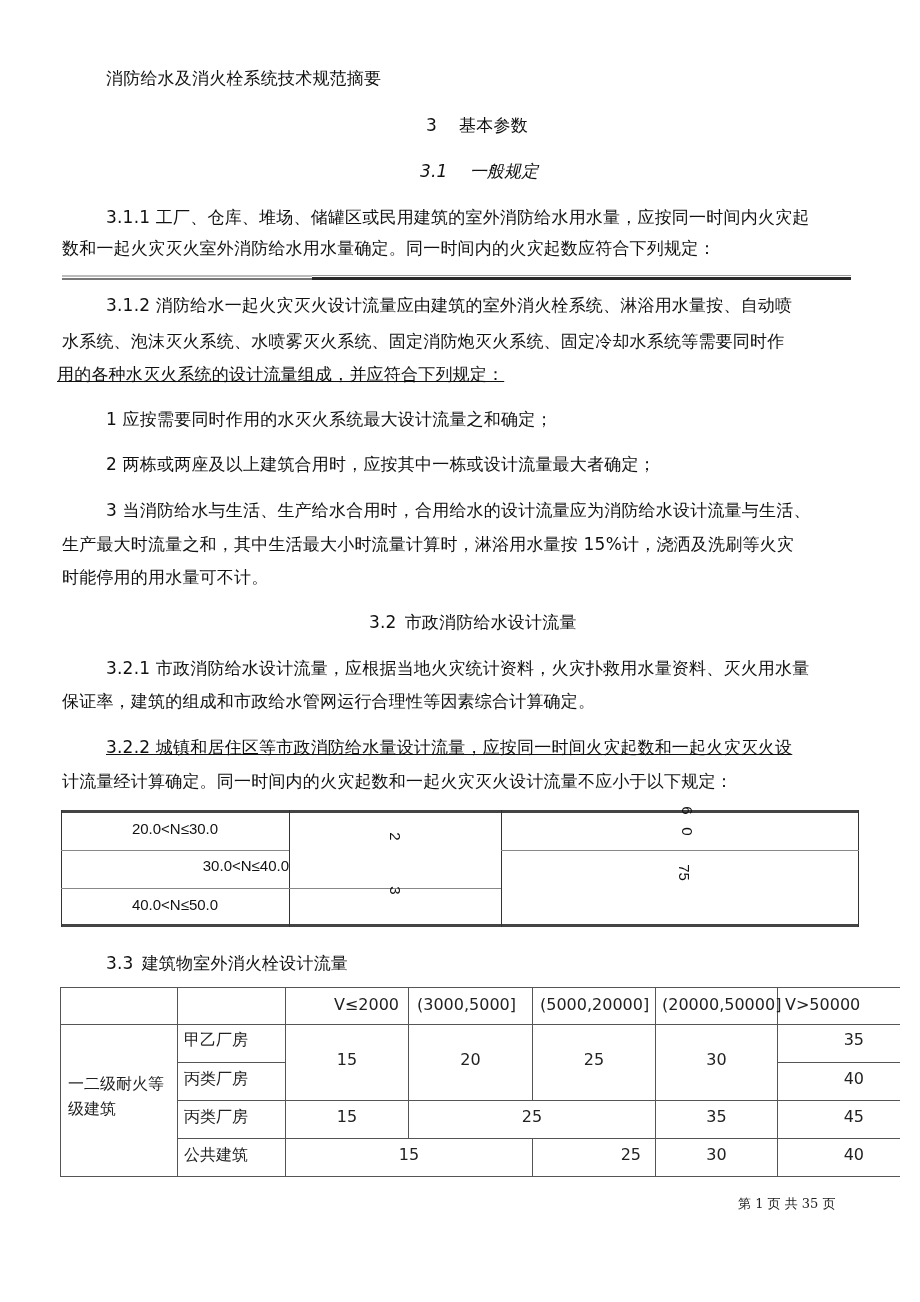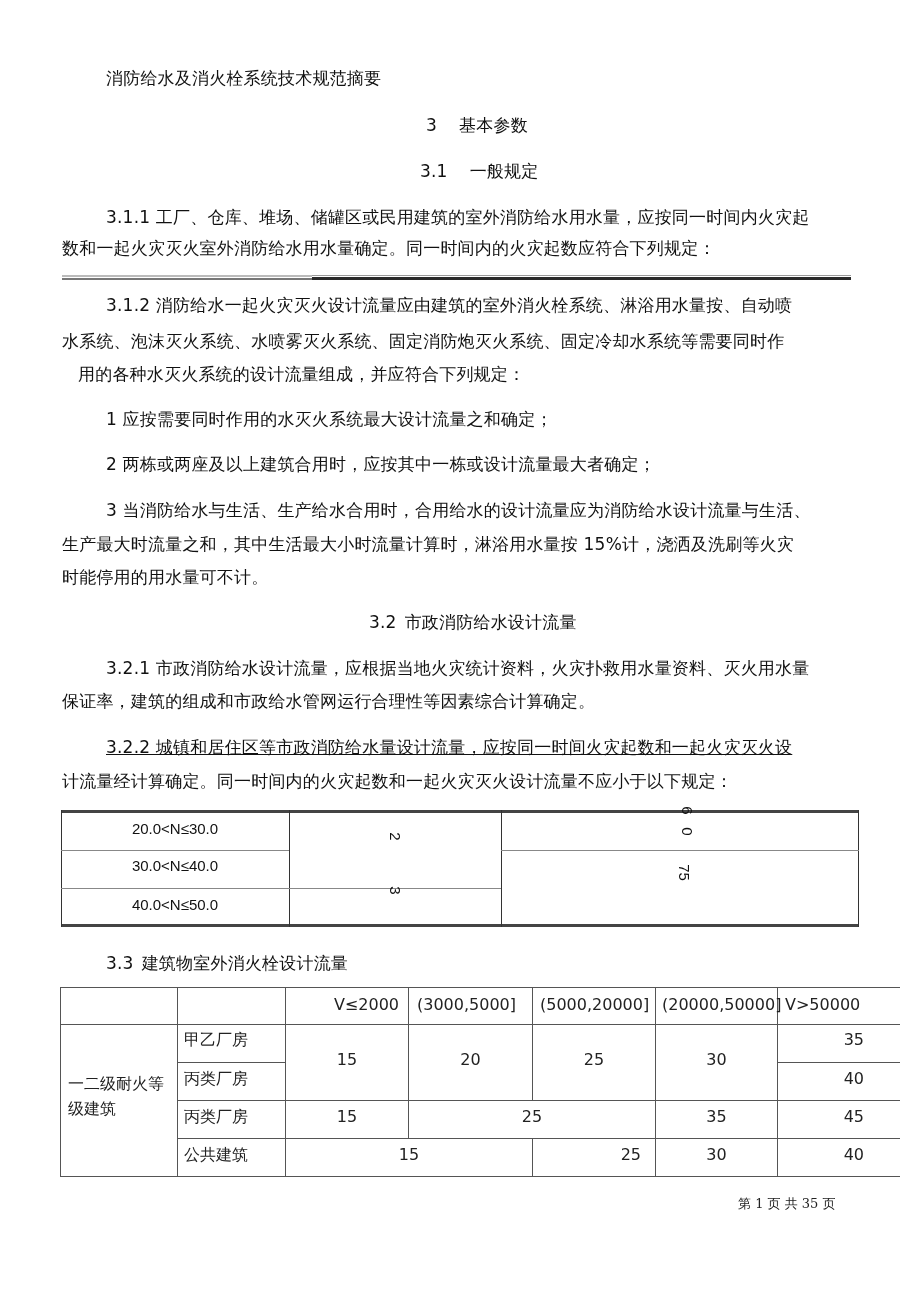--- a/index.html
+++ b/index.html
@@ -26,37 +26,37 @@
 <body>
 
 <div>
 
   <div class="p" style="left:106px; top:70px;">消防给水及消火栓系统技术规范摘要</div>
 
   <div class="p" style="left:426px; top:117px;">
     <span>3</span><span style="display:inline-block;width:22px;"></span><span>基本参数</span>
   </div>
 
-  <div class="p" style="left:420px; top:163px;">
+  <div class="p" style="left:420px; top:163px;font-style:italic;">
     <span>3.1</span><span style="display:inline-block;width:22px;"></span><span>一般规定</span>
   </div>
 
   <div>
     <div class="p" style="left:106px; top:209px;">3.1.1 工厂、仓库、堆场、储罐区或民用建筑的室外消防给水用水量，应按同一时间内火灾起</div>
     <div class="p" style="left:62px; top:240px;">数和一起火灾灭火室外消防给水用水量确定。同一时间内的火灾起数应符合下列规定：</div>
   </div>
 
   <div class="rule" style="top:275px;">
       <div class="light"></div>
     </div>
 
   <div>
     <div class="p" style="left:106px; top:297px;">3.1.2 消防给水一起火灾灭火设计流量应由建筑的室外消火栓系统、淋浴用水量按、自动喷</div>
     <div class="p" style="left:62px; top:333px;">水系统、泡沫灭火系统、水喷雾灭火系统、固定消防炮灭火系统、固定冷却水系统等需要同时作</div>
-    <div class="p" style="left:78px; top:366px;">用的各种水灭火系统的设计流量组成，并应符合下列规定：</div>
+    <div class="p" style="left:57px; top:366px;text-decoration:underline;">用的各种水灭火系统的设计流量组成，并应符合下列规定：</div>
     <div class="p" style="left:106px; top:411px;">1  应按需要同时作用的水灭火系统最大设计流量之和确定；</div>
     <div class="p" style="left:106px; top:456px;">2  两栋或两座及以上建筑合用时，应按其中一栋或设计流量最大者确定；</div>
     <div class="p" style="left:106px; top:502px;">3  当消防给水与生活、生产给水合用时，合用给水的设计流量应为消防给水设计流量与生活、</div>
     <div class="p" style="left:62px; top:536px;">生产最大时流量之和，其中生活最大小时流量计算时，淋浴用水量按 15%计，浇洒及洗刷等火灾</div>
     <div class="p" style="left:62px; top:569px;">时能停用的用水量可不计。</div>
   </div>
 
   <div class="p" style="left:369px; top:614px;">
     <span>3.2</span><span style="display:inline-block;width:8px;"></span><span>市政消防给水设计流量</span>
   </div>
@@ -76,21 +76,21 @@
     <div class="ln" style="left:0; top:114px; width:798px; height:3px; background:#444;"></div>
     <div class="ln" style="left:0; top:0; width:1px; height:117px;"></div>
     <div class="ln" style="left:228px; top:0; width:1px; height:117px;"></div>
     <div class="ln" style="left:440px; top:0; width:1px; height:117px;"></div>
     <div class="ln" style="left:797px; top:0; width:1px; height:117px;"></div>
     <div class="ln" style="left:0; top:40px; width:228px; height:1px; background:#888;"></div>
     <div class="ln" style="left:0; top:78px; width:440px; height:1px; background:#888;"></div>
     <div class="ln" style="left:440px; top:40px; width:358px; height:1px; background:#888;"></div>
 
     <div class="cell" style="left:0; top:10px; width:228px;">20.0&lt;N≤30.0</div>
-    <div class="cell" style="left:0; top:47px; width:228px;">30.0&lt;N≤40.0</div>
+    <div class="cell" style="left:0; top:47px; width:228px;text-align:right;">30.0&lt;N≤40.0</div>
     <div class="cell" style="left:0; top:86px; width:228px;">40.0&lt;N≤50.0</div>
 
     <div class="rot" style="left:330px; top:18px;">2</div>
     <div class="rot" style="left:330px; top:72px;">3</div>
     <div class="rot" style="left:622px; top:-8px;">6</div>
     <div class="rot" style="left:622px; top:13px;">0</div>
     <div class="rot" style="left:615px; top:54px;">75</div>
   </div>
 
   <div class="p" style="left:106px; top:955px;">

